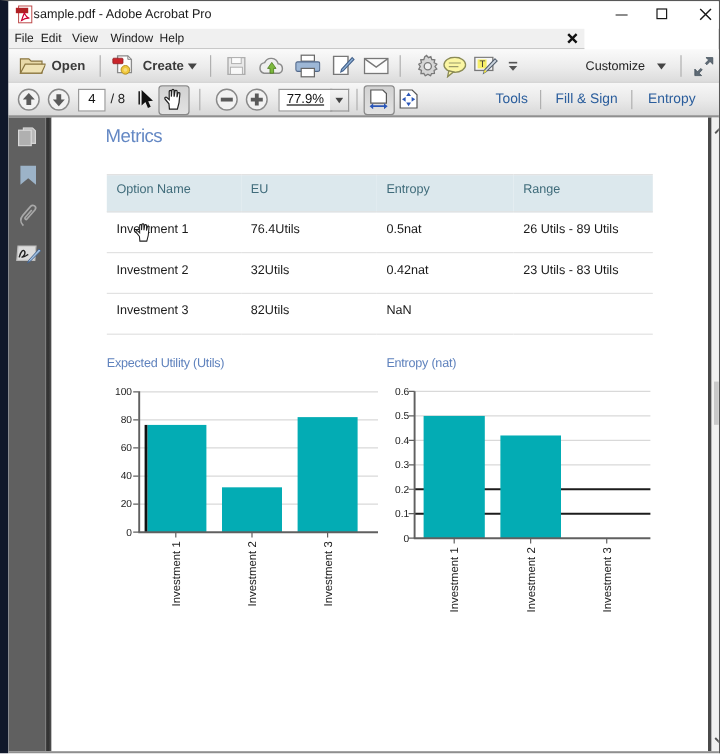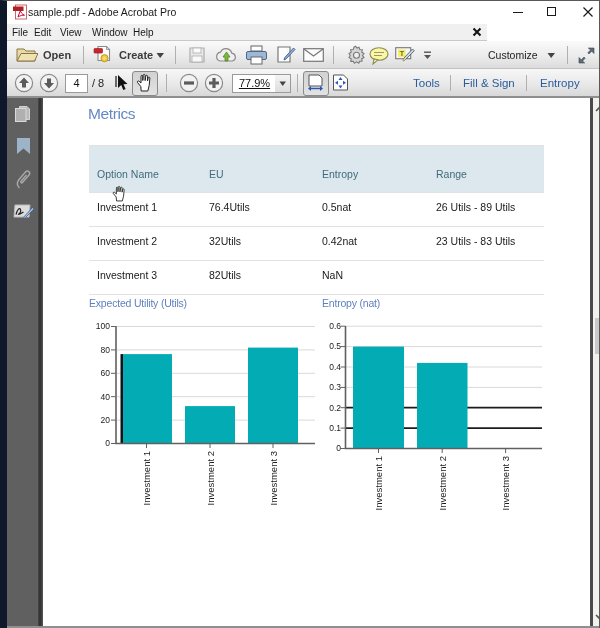--- a/index.html
+++ b/index.html
@@ -26,21 +26,21 @@
   
   #doc{left:36px;top:97px;width:547px;height:528px;background:#fff;}
   #docsep{left:583px;top:97px;width:3px;height:528px;background:#4a4a4a;}
   #scrollbar{left:586px;top:97px;width:14px;height:528px;background:#f1f1f0;}
   #sthumb{left:588px;top:317px;width:10px;height:36px;background:#c9c9c9;}
   #botborder{left:0;top:625px;width:600px;height:3px;background:#8f8f8f;}
   
   #metrics{left:81px;top:104px;font-size:15.5px;font-weight:normal;color:#6488c4;letter-spacing:-0.4px;}
   table.data{position:absolute;left:82px;top:144px;width:455px;border-collapse:collapse;font-size:10.5px;}
   table.data td,table.data th{white-space:nowrap;}
-  table.data th{background:#dce8ed;color:#3f6b7a;font-weight:normal;text-align:left;height:24px;padding:16px 0 6px 8px;border:1px solid #e2e2e2;border-left:none;border-right:none;}
+  table.data th{background:#dce8ed;color:#3f6b7a;font-weight:normal;text-align:left;height:24px;padding:0 0 6px 8px;border:1px solid #e2e2e2;border-left:none;border-right:none;}
   table.data td{height:28px;padding:0 0 5px 8px;color:#1a1a1a;border-bottom:1px solid #e2e2e2;}
   .ctitle{position:absolute;font-size:10.5px;color:#5f82bd;letter-spacing:-0.2px;}
 </style>
 </head>
 <body>
 <div id="win">
 
   <div class="abs" id="titlebar"></div>
   <svg class="abs" style="left:6px;top:3px" width="15" height="16" viewBox="0 0 15 16">
     <rect x="2.5" y="1" width="11" height="14" fill="#fff" stroke="#b44" stroke-width="0.8"></rect>

